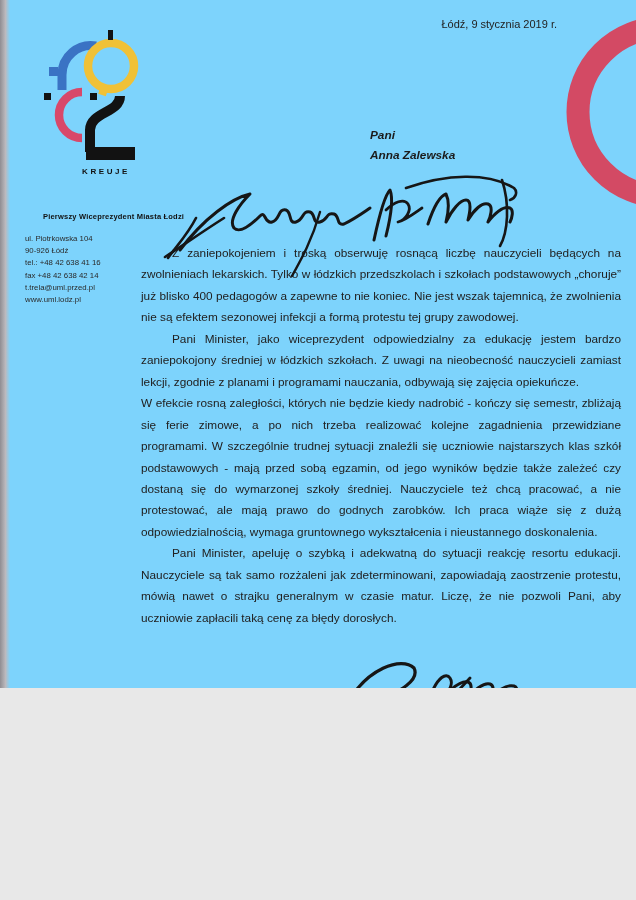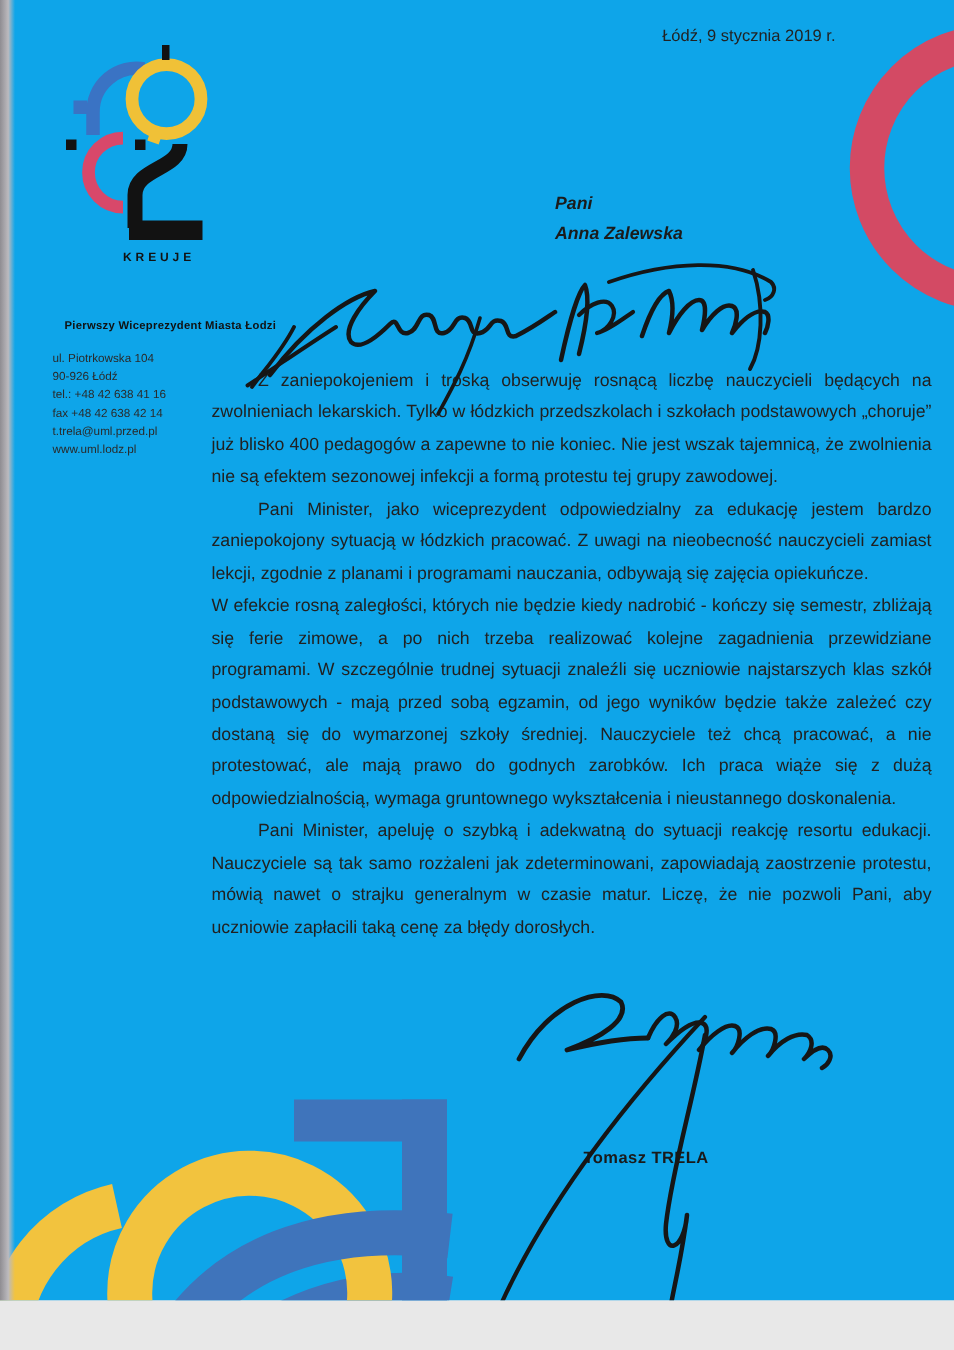--- a/index.html
+++ b/index.html
@@ -2,22 +2,22 @@
 <html><head>
 <meta charset="utf-8">
 <style>
   * { margin: 0; padding: 0; box-sizing: border-box; }
   html, body { background: #e8e8e8; }
   body { font-family: "Liberation Sans", sans-serif; }
 
   .page {
     position: relative;
     width: 636px;
-    height: 867px;
-    background: #0ea5e9;
+    height: 688px;
+    background: #7dd3fc;
     overflow: hidden;
     color: #1f1f1f;
   }
 
   
   .scan-edge {
     position: absolute;
     left: 0; top: 0;
     width: 10px; height: 900px;
     background: linear-gradient(to right, #8f8d92, #bcbabe 55%, rgba(255,255,255,0));
@@ -47,21 +47,21 @@
     z-index: 3;
   }
   .sender-title {
     font-size: 7.5px;
     font-weight: bold;
     letter-spacing: 0.2px;
     color: #111;
     margin-left: 18px;
     white-space: nowrap;
   }
-  .sender-lines { margin-top: 12px; margin-left: 10px; }
+  .sender-lines { margin-top: 12px; }
   .sender-line {
     font-size: 7.8px;
     line-height: 12.2px;
     color: #2a2a2a;
     white-space: nowrap;
   }
 
   .recipient-block {
     position: absolute;
     left: 370px; top: 126px;
@@ -198,21 +198,21 @@
       <path stroke-width="2.8" d="M226 48 C234 40 244 36 248 42 C252 48 246 58 238 60 C246 58 256 50 262 46"></path>
       <path stroke-width="3" d="M268 62 C274 44 280 34 286 32 C290 40 288 52 286 60 C292 48 300 38 306 38 C312 38 310 50 308 58 C314 48 322 40 328 42 C334 44 330 56 328 60 C336 50 344 44 350 46 C354 48 352 56 350 60"></path>
       <path stroke-width="2.6" d="M246 26 C286 12 328 10 354 26 C358 30 356 36 350 38"></path>
       <path stroke-width="2.6" d="M342 18 C350 42 348 70 340 84"></path>
       <path stroke-width="2.4" d="M160 50 C152 78 142 96 132 114"></path>
     </g>
   </svg>
 
   <div class="body-text">
     <p class="para indent">Z zaniepokojeniem i troską obserwuję rosnącą liczbę nauczycieli będących na zwolnieniach lekarskich. Tylko w łódzkich przedszkolach i szkołach podstawowych „choruje” już blisko 400 pedagogów a zapewne to nie koniec. Nie jest wszak tajemnicą, że zwolnienia nie są efektem sezonowej infekcji a formą protestu tej grupy zawodowej.</p>
-    <p class="para indent">Pani Minister, jako wiceprezydent odpowiedzialny za edukację jestem bardzo zaniepokojony sytuacją w łódzkich pracować. Z uwagi na nieobecność nauczycieli zamiast lekcji, zgodnie z planami i programami nauczania, odbywają się zajęcia opiekuńcze.</p>
+    <p class="para indent">Pani Minister, jako wiceprezydent odpowiedzialny za edukację jestem bardzo zaniepokojony średniej w łódzkich szkołach. Z uwagi na nieobecność nauczycieli zamiast lekcji, zgodnie z planami i programami nauczania, odbywają się zajęcia opiekuńcze.</p>
     <p class="para">W efekcie rosną zaległości, których nie będzie kiedy nadrobić - kończy się semestr, zbliżają się ferie zimowe, a po nich trzeba realizować kolejne zagadnienia przewidziane programami. W szczególnie trudnej sytuacji znaleźli się uczniowie najstarszych klas szkół podstawowych - mają przed sobą egzamin, od jego wyników będzie także zależeć czy dostaną się do wymarzonej szkoły średniej. Nauczyciele też chcą pracować, a nie protestować, ale mają prawo do godnych zarobków. Ich praca wiąże się z dużą odpowiedzialnością, wymaga gruntownego wykształcenia i nieustannego doskonalenia.</p>
     <p class="para indent">Pani Minister, apeluję o szybką i adekwatną do sytuacji reakcję resortu edukacji. Nauczyciele są tak samo rozżaleni jak zdeterminowani, zapowiadają zaostrzenie protestu, mówią nawet o strajku generalnym w czasie matur. Liczę, że nie pozwoli Pani, aby uczniowie zapłacili taką cenę za błędy dorosłych.</p>
   </div>
 
   <svg class="hand-signature" viewBox="0 0 270 240" role="img" aria-label="Z poważaniem (odręczny podpis)">
     <g fill="none" stroke="#161616" stroke-linecap="round" stroke-linejoin="round">
       <path stroke-width="3.2" d="M28 60 C48 22 84 10 96 22 C102 34 82 46 60 54 C76 50 96 46 114 46"></path>
       <path stroke-width="3" d="M114 46 C120 32 128 26 132 32 C136 38 130 46 126 50 C134 42 144 34 150 36 C156 38 152 50 148 54 C156 44 166 36 172 38 C178 40 174 52 170 56 C178 46 188 38 196 40 C202 42 198 54 194 58 C202 48 212 42 220 44 C226 48 222 56 218 60 C224 54 230 50 234 54 C238 58 234 64 230 66"></path>
       <path stroke-width="2.8" d="M14 228 C44 160 96 92 152 32"></path>
       <path stroke-width="3" d="M152 44 C144 88 130 134 126 170 C124 192 138 188 140 164 C136 196 130 216 128 232"></path>

